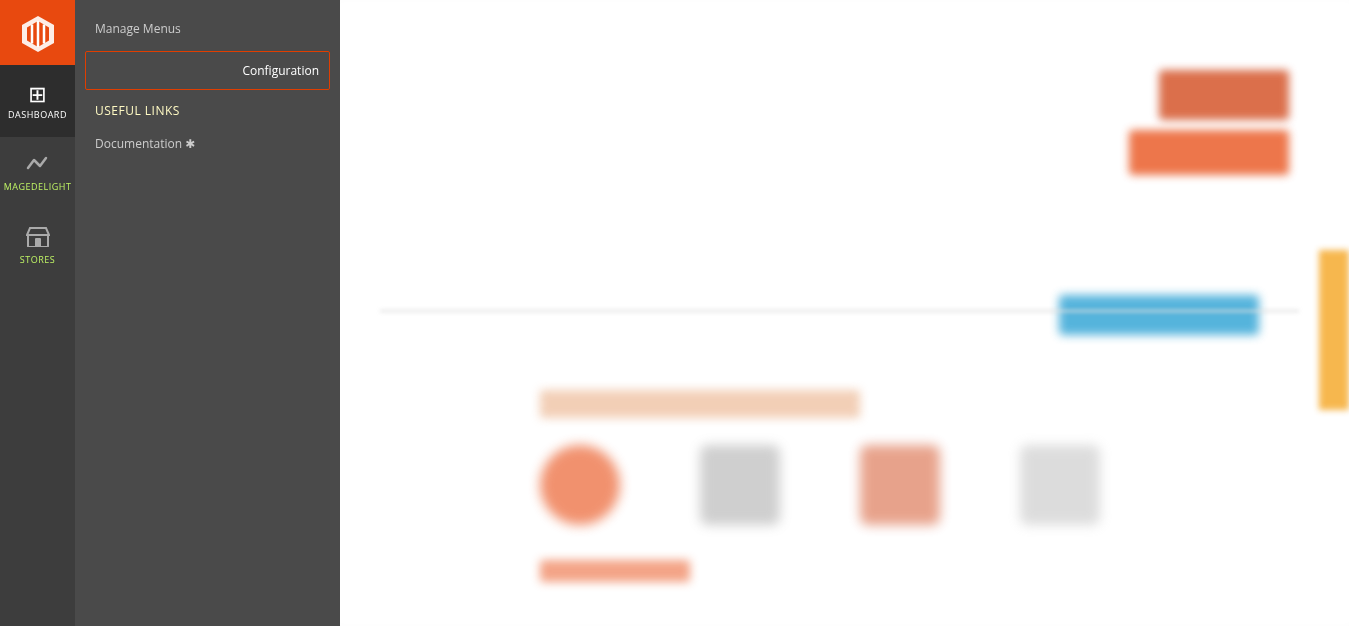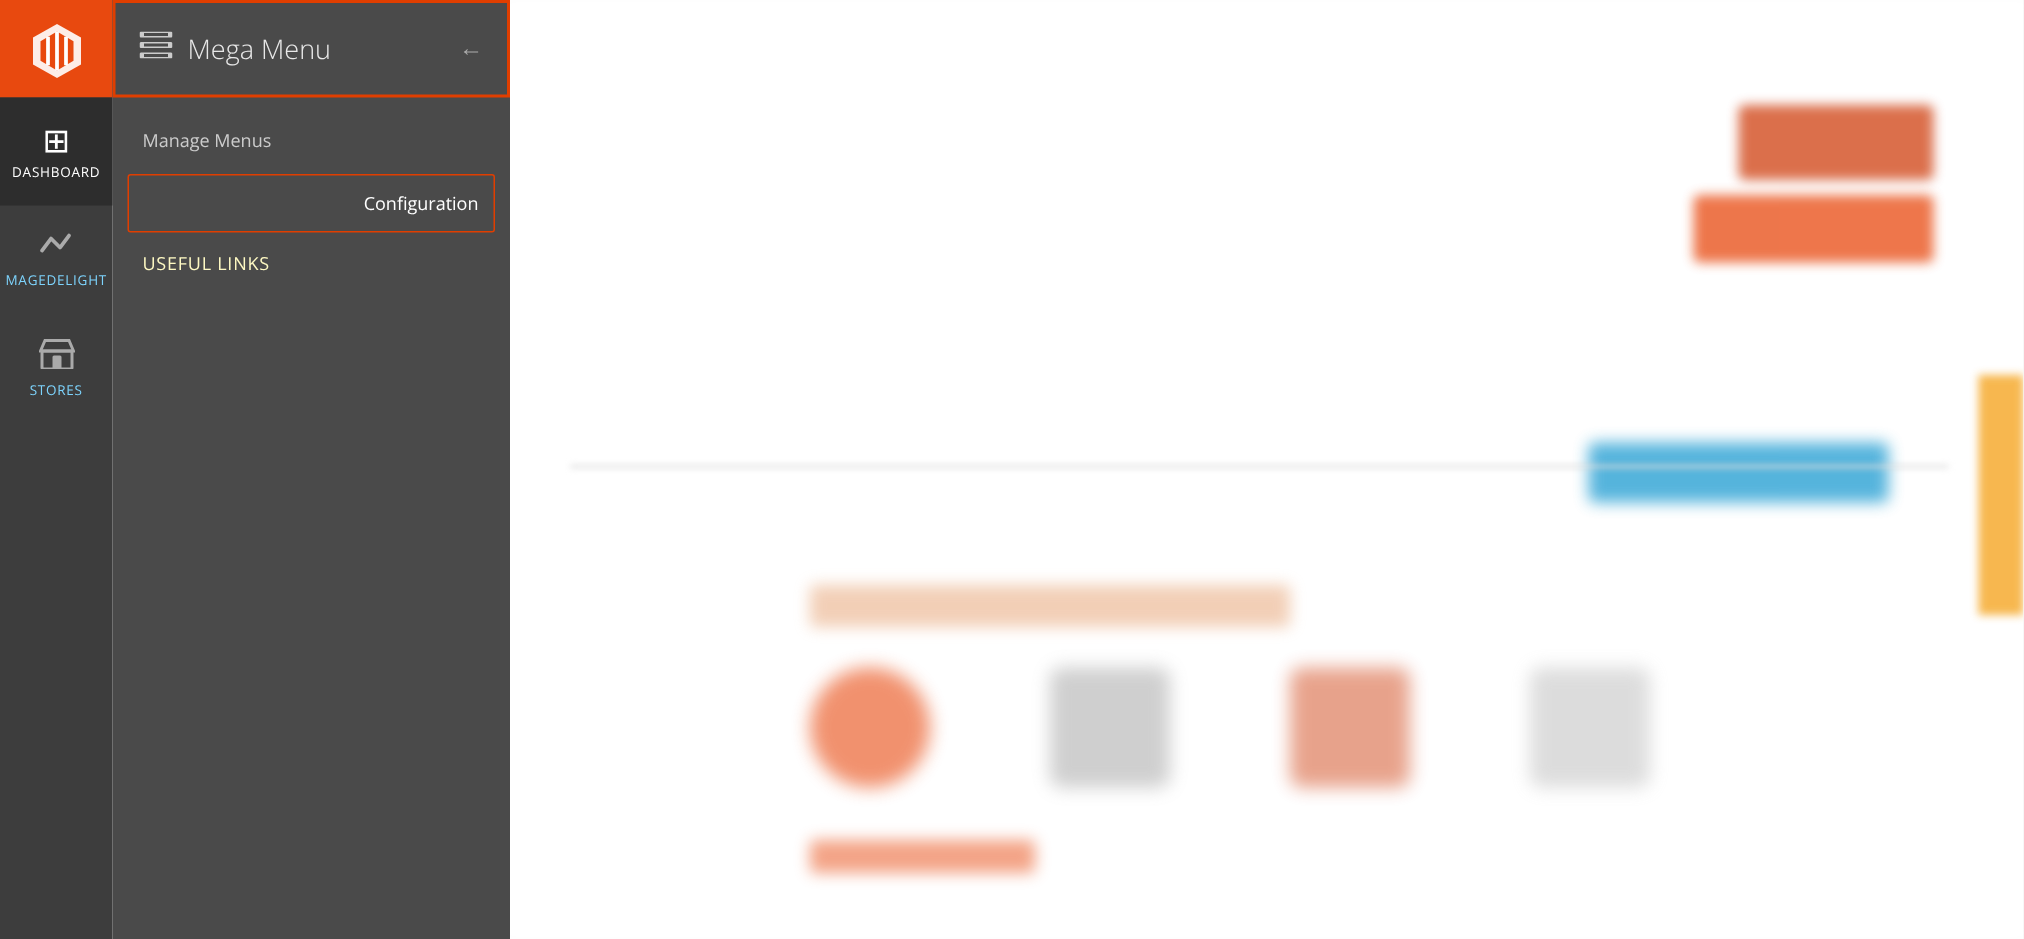--- a/index.html
+++ b/index.html
@@ -32,21 +32,21 @@
     }
 
     .nav-item {
       width: 75px;
       height: 72px;
       display: flex;
       flex-direction: column;
       align-items: center;
       justify-content: center;
       cursor: pointer;
-      color: #7dd3fc;
+      color: #bef264;
       gap: 4px;
     }
     .nav-item.active { background: #2d2d2d; color: #fff; }
 
     .nav-icon {
       font-size: 22px;
       line-height: 1;
     }
 
     .nav-label {
@@ -305,44 +305,33 @@
         <path d="M1 10 L4 3 L20 3 L23 10Z" stroke="#aaa" stroke-width="2" fill="none"></path>
         <rect x="9" y="13" width="6" height="9" fill="#aaa" rx="1"></rect>
       </svg>
     </span>
     <span class="nav-label">STORES</span>
   </div>
 
 </div>
 
 <div class="menu-sidebar">
-  <div class="menu-header">
-    <span class="menu-header-icon">
-      <svg width="22" height="18" viewBox="0 0 22 18" fill="none">
-        <rect x="0" y="0" width="22" height="4" rx="1" fill="#ccc"></rect>
-        <rect x="0" y="7" width="22" height="4" rx="1" fill="#ccc"></rect>
-        <rect x="0" y="14" width="22" height="4" rx="1" fill="#ccc"></rect>
-        <rect x="3" y="1" width="16" height="2" fill="#4a4a4a"></rect>
-        <rect x="3" y="8" width="16" height="2" fill="#4a4a4a"></rect>
-        <rect x="3" y="15" width="16" height="2" fill="#4a4a4a"></rect>
-      </svg>
-    </span>
-    <span class="menu-header-title">Mega Menu</span>
-    <button class="menu-back-btn">←</button>
-  </div>
 
   <div class="menu-items">
     <div class="menu-item">
       <span>Manage Menus</span>
     </div>
     <div class="menu-item active">
       <span>Configuration</span>
     </div>
     <div class="menu-section-label">
       <span>Useful Links</span>
+    </div>
+    <div class="menu-item">
+      <span>Documentation ✱</span>
     </div>
   </div>
 </div>
 
 <div class="main-content">
   <div class="blurred-bg"></div>
   <div class="blur-top-right"></div>
   <div class="blur-orange-btn"></div>
   <div class="blur-blue-btn"></div>
   <div class="blur-yellow-bar"></div>

